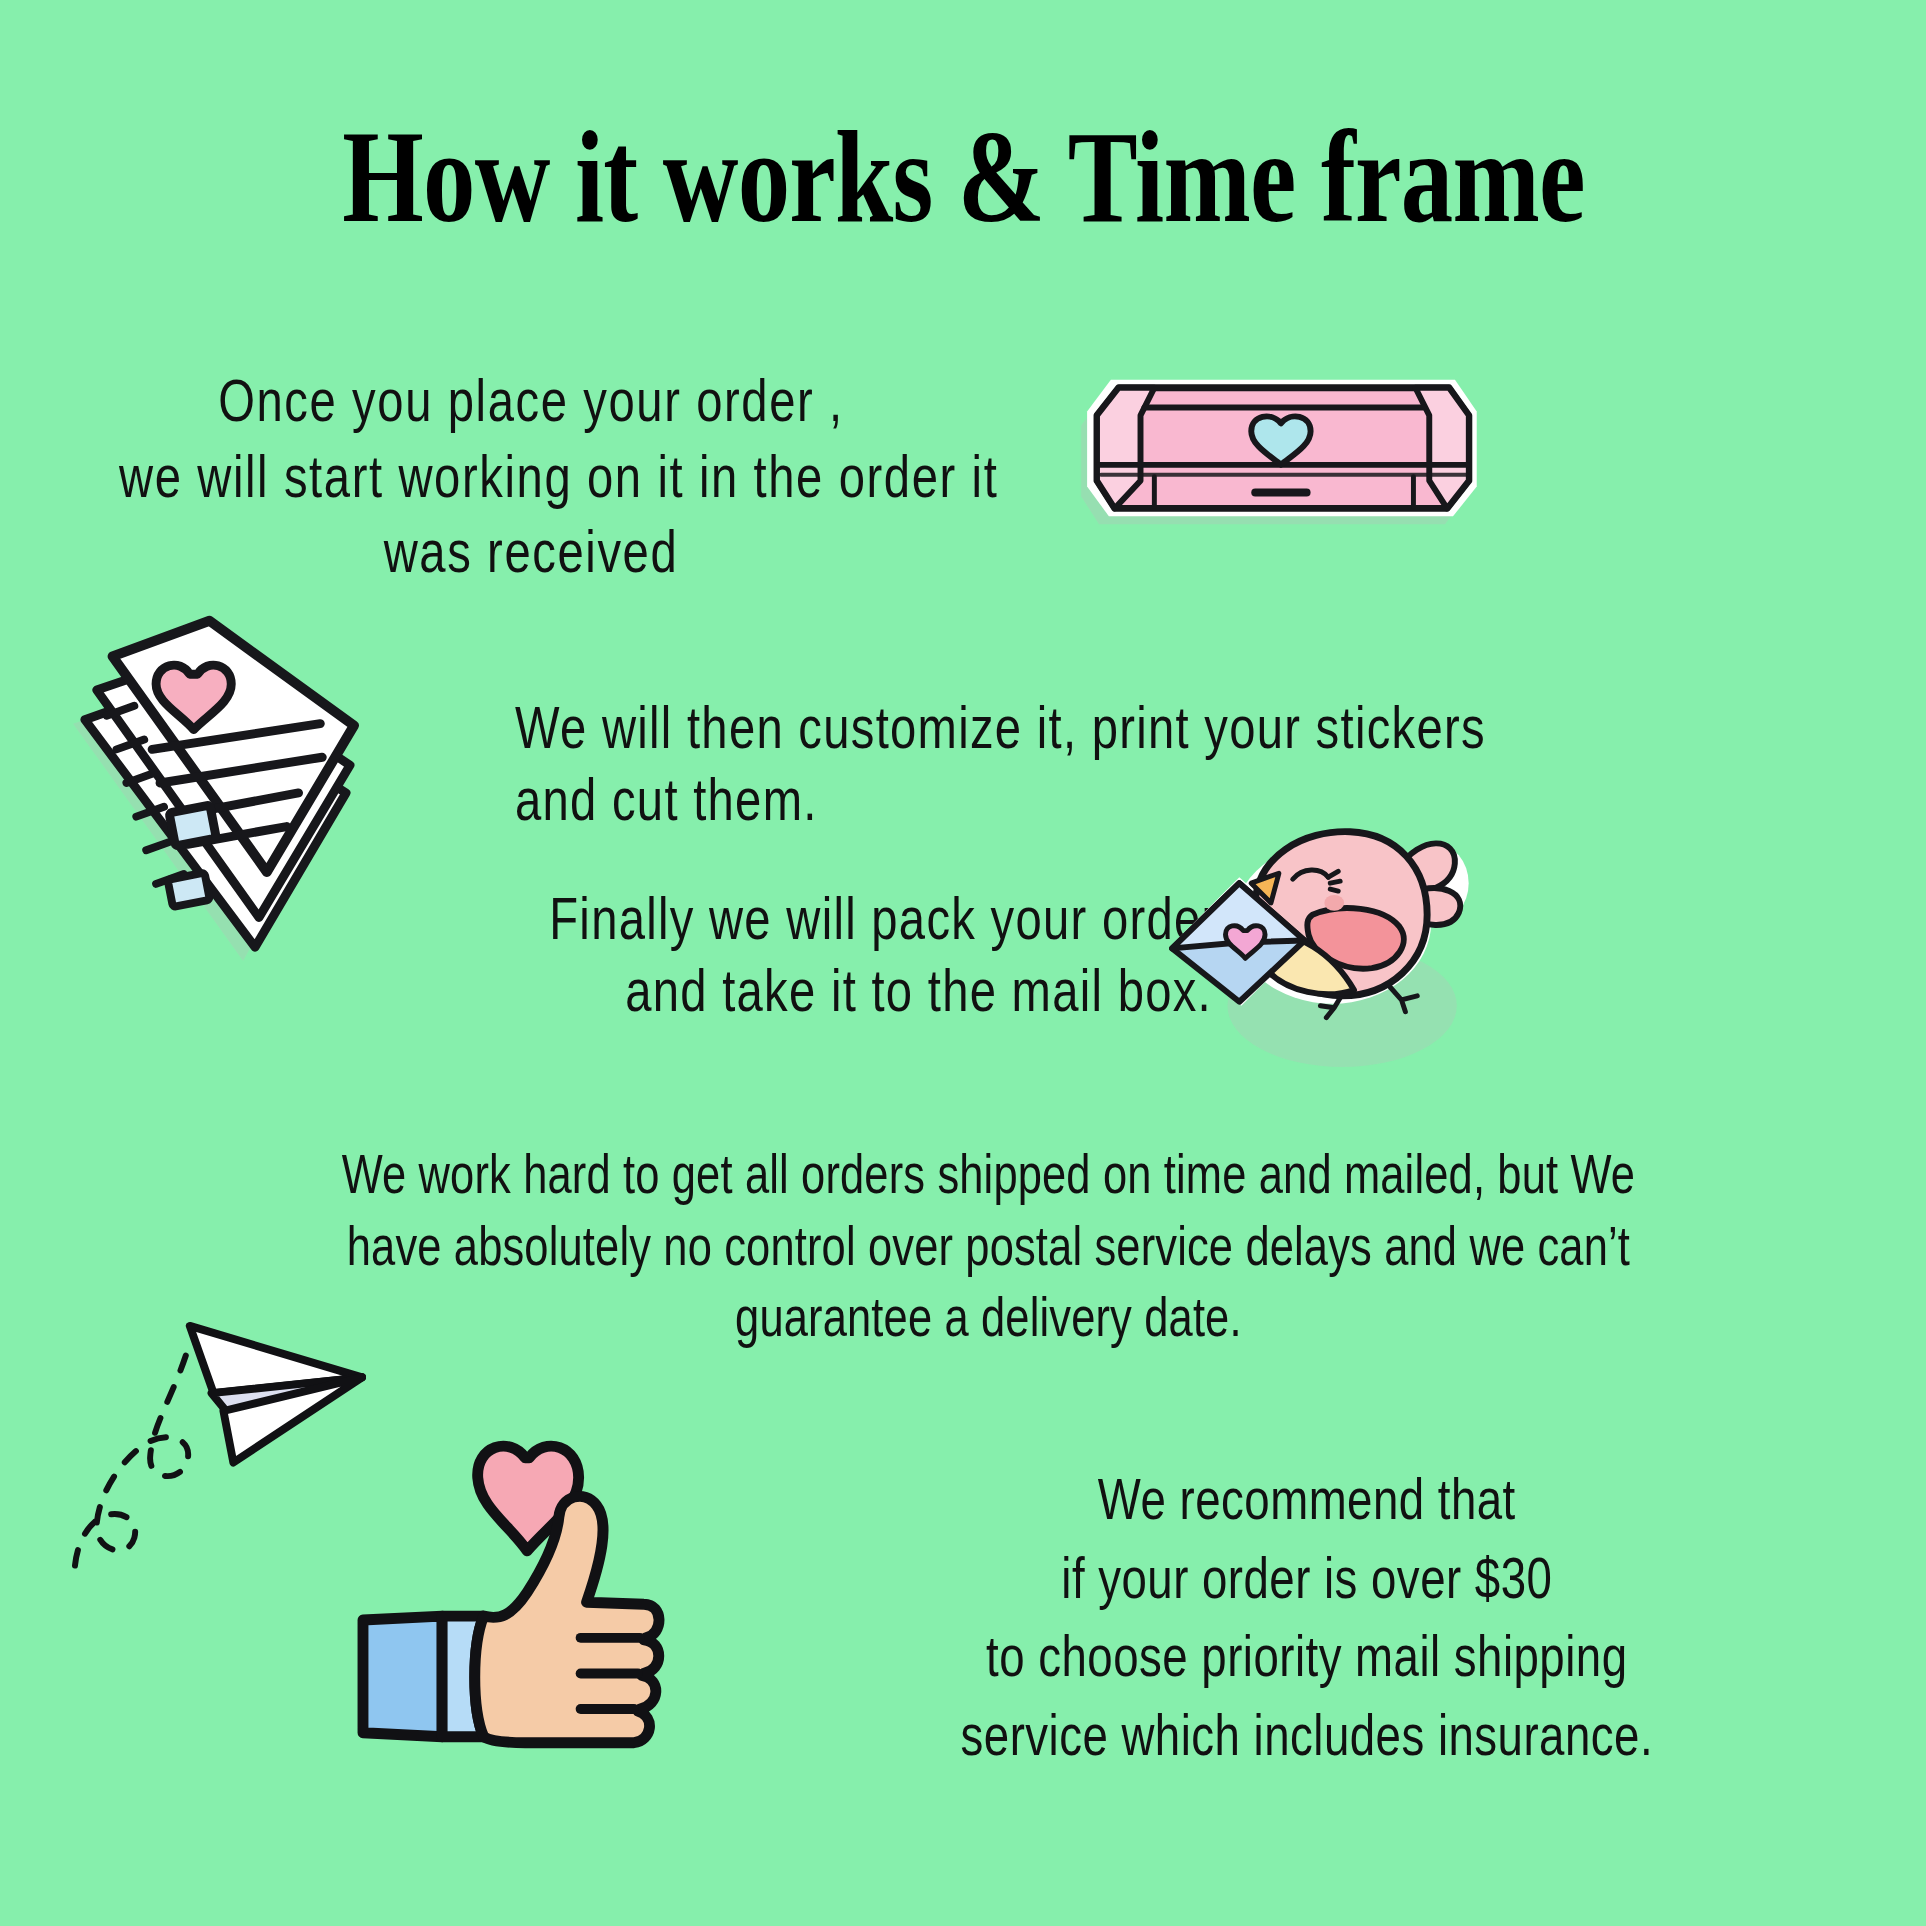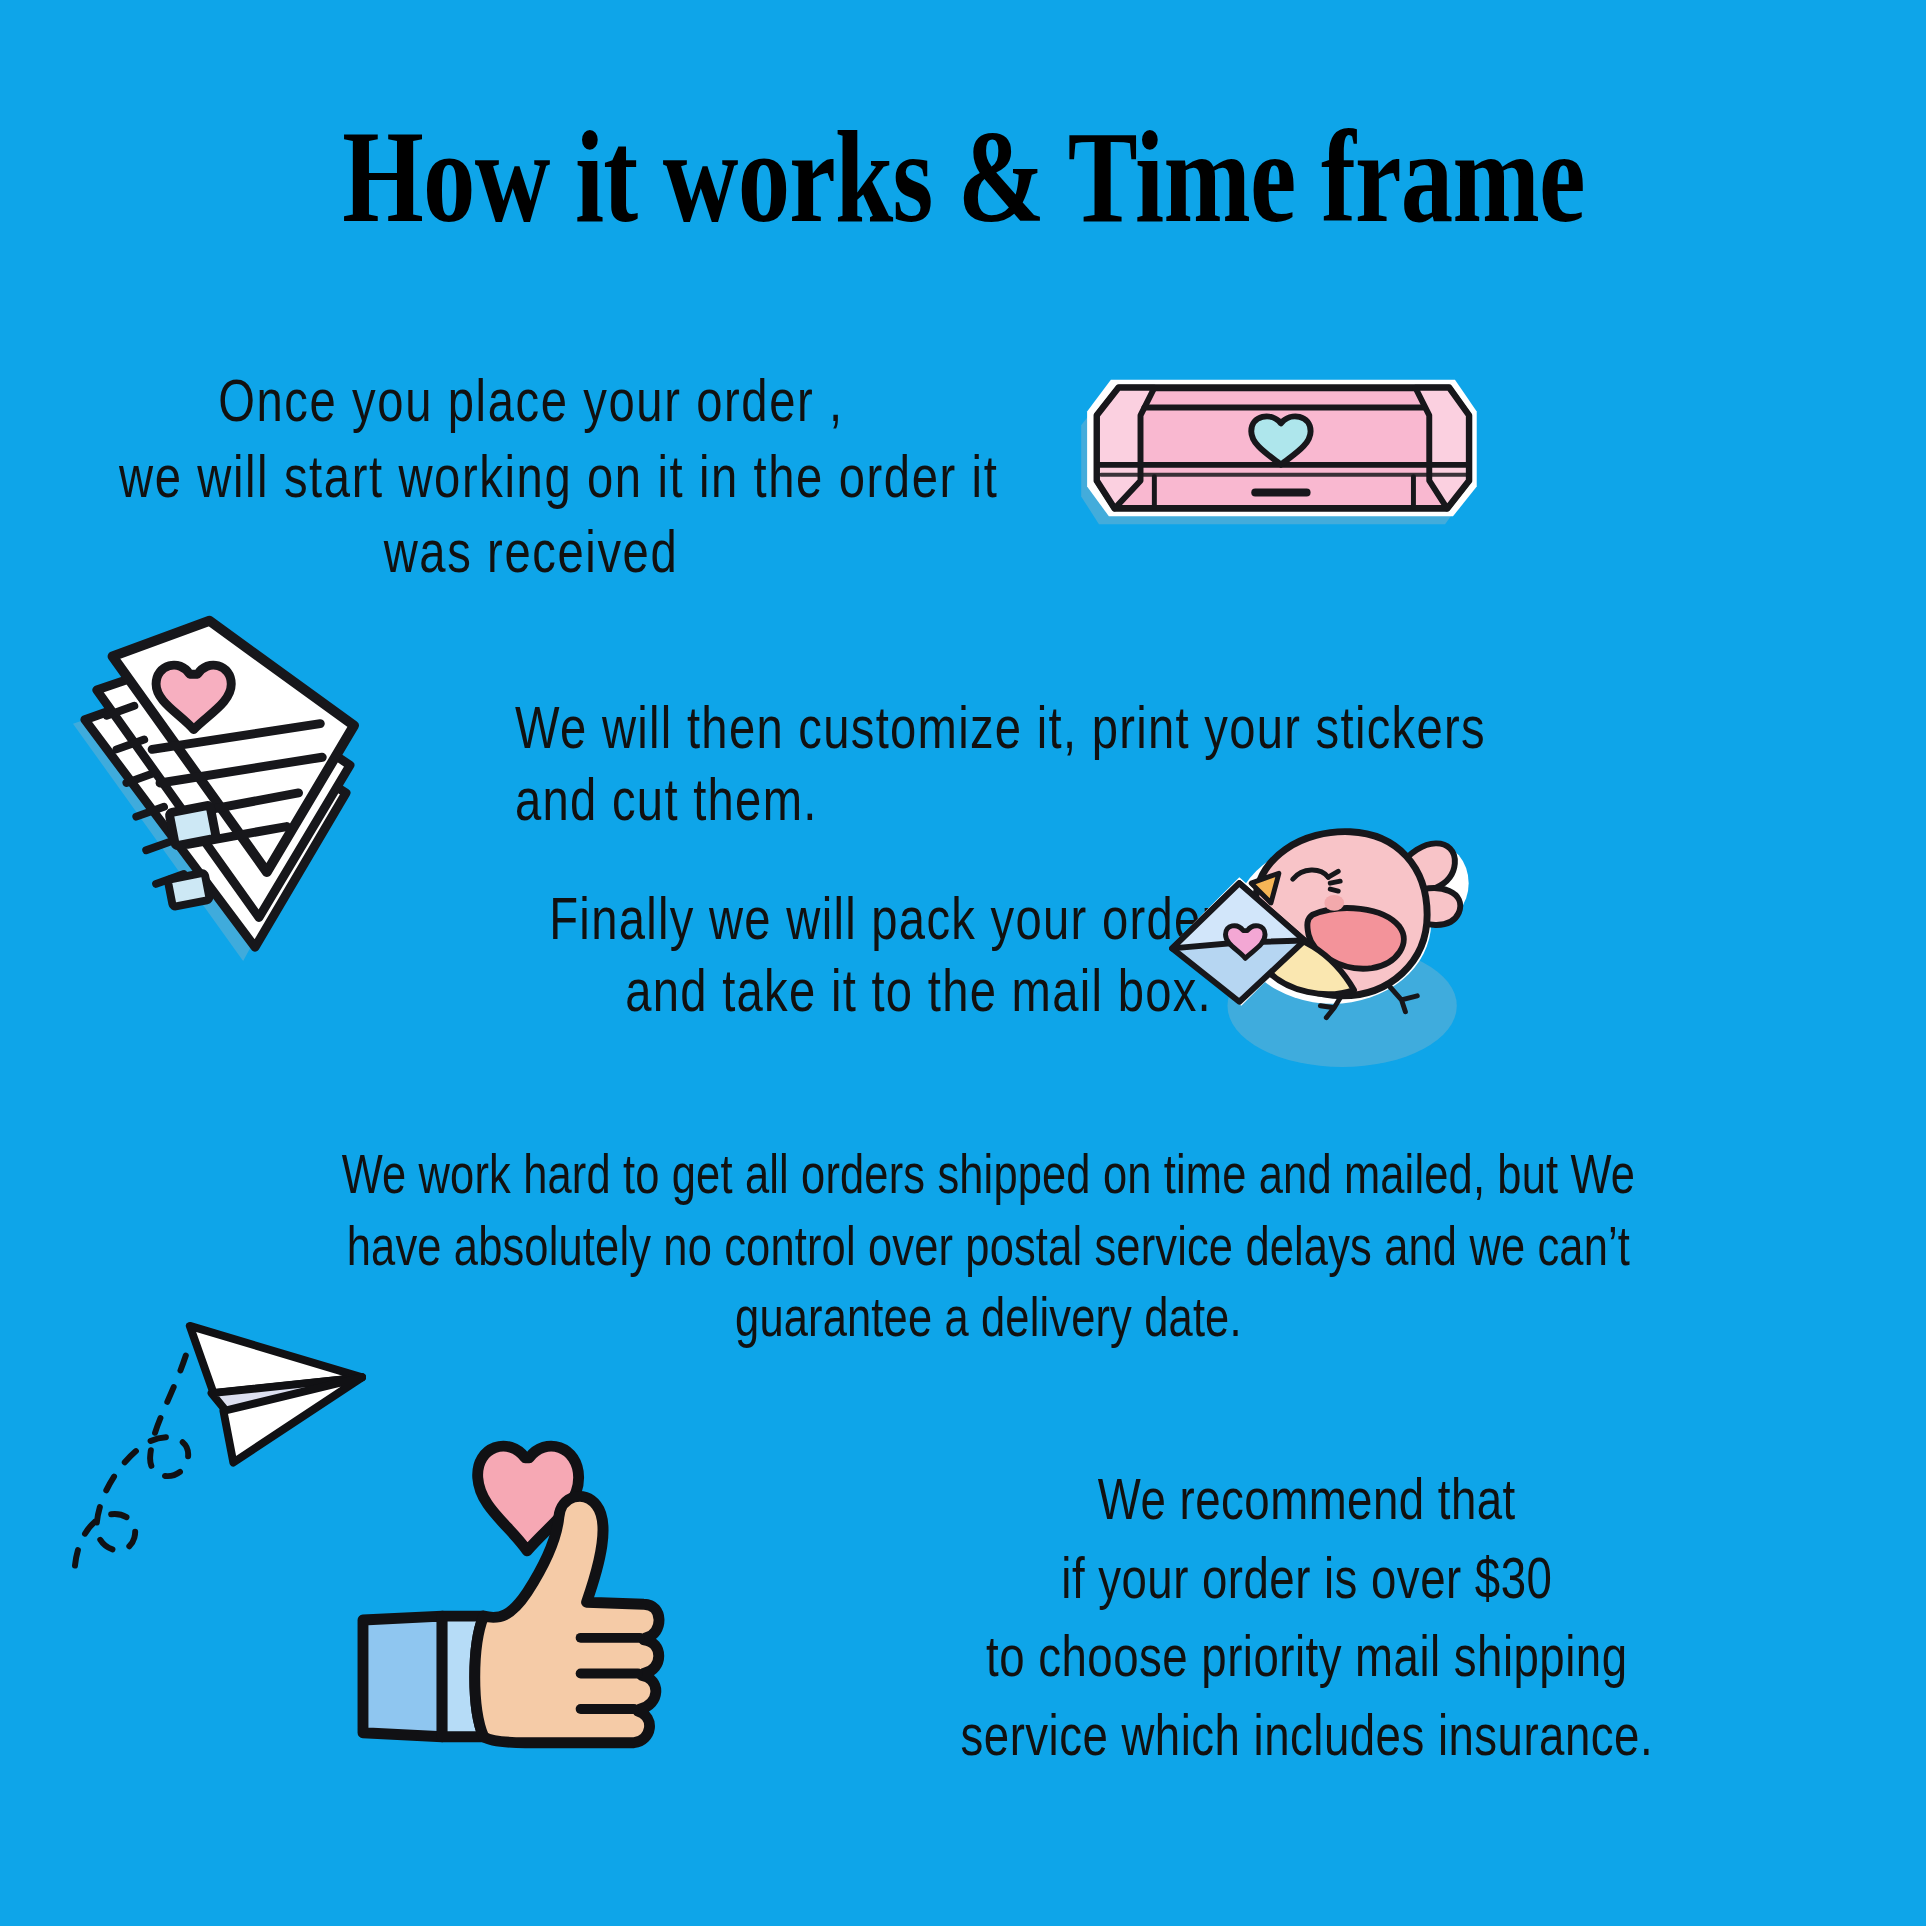--- a/index.html
+++ b/index.html
@@ -4,21 +4,21 @@
 <style>
   html, body {
     margin: 0;
     padding: 0;
     background: #ffffff;
   }
   #page {
     position: relative;
     width: 1927px;
     height: 1927px;
-    background: #0ea5e9;
+    background: #86efac;
     overflow: hidden;
     font-family: "Liberation Sans", sans-serif;
   }
 
   
   #title {
     position: absolute;
     top: 111px;
     left: 0;
     width: 1927px;

